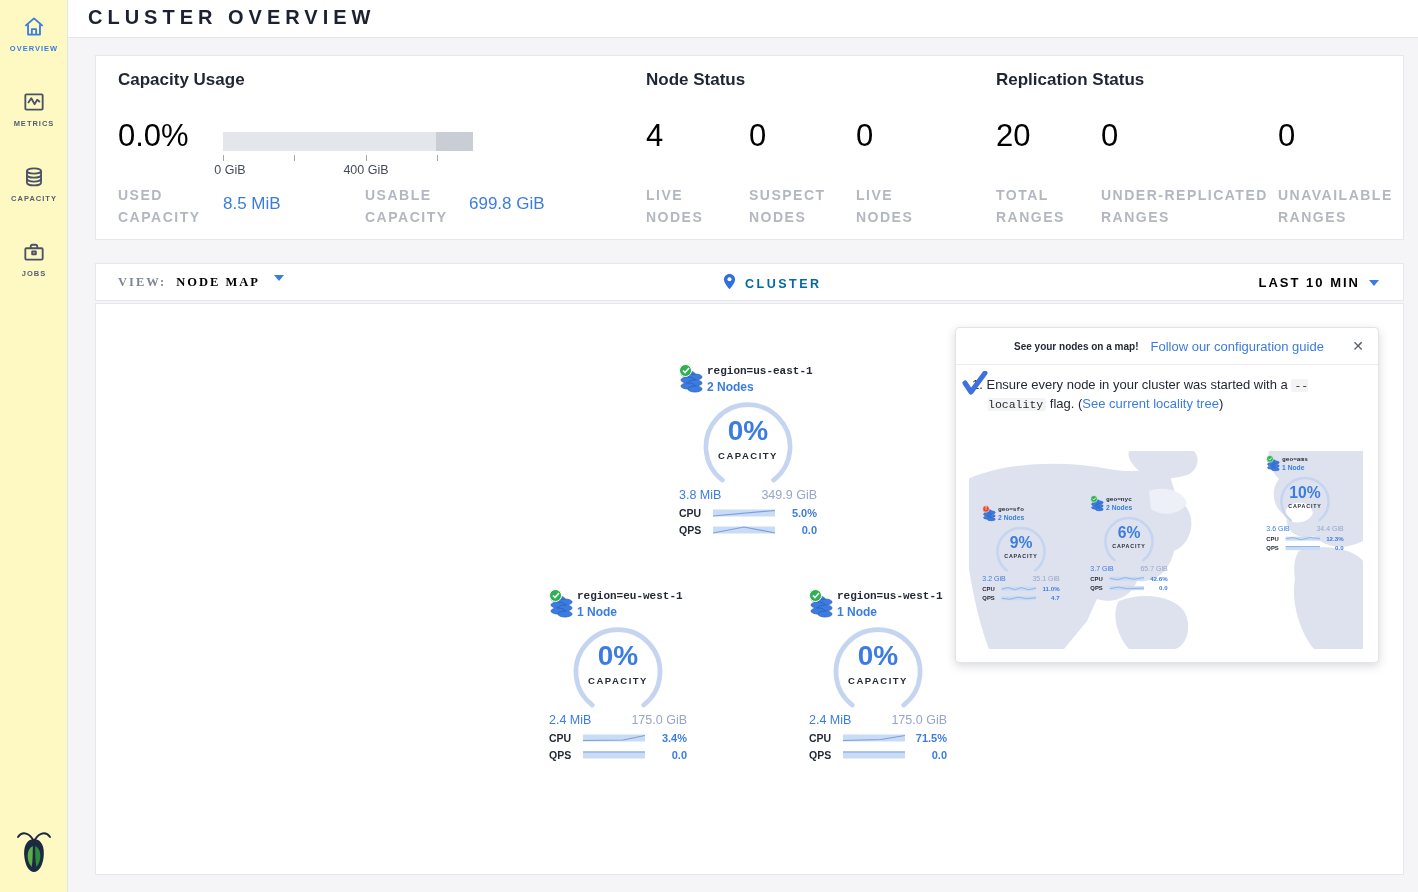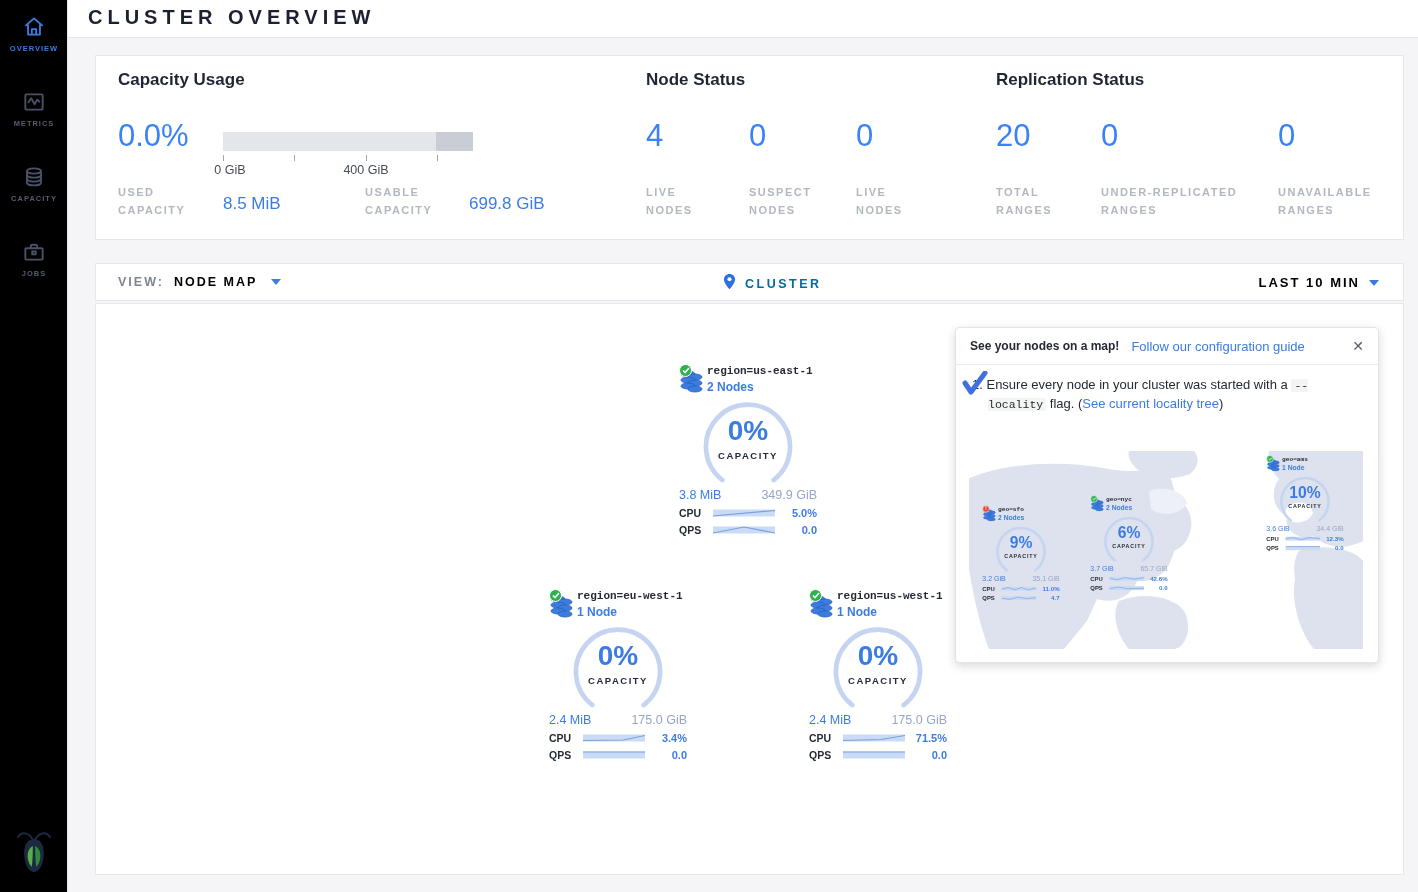--- a/index.html
+++ b/index.html
@@ -1,50 +1,50 @@
 <!DOCTYPE html>
 <html><head>
 <meta charset="utf-8">
 <style>
   * { margin:0; padding:0; box-sizing:border-box; }
   html,body { width:1418px; height:892px; }
   body { font-family:"Liberation Sans", sans-serif; background:#f5f5f7; position:relative; overflow:hidden; color:#242a35; }
 
   
-  .sidebar { position:absolute; left:0; top:0; width:68px; height:892px; background:#000000; border-right:1px solid #e4e5e9; z-index:5; }
+  .sidebar { position:absolute; left:0; top:0; width:68px; height:892px; background:#fef9c3; border-right:1px solid #e4e5e9; z-index:5; }
   .side-item { width:68px; padding-top:14px; text-align:center; cursor:pointer; }
   .side-item .lbl { display:block; margin-top:4px; font-size:7.5px; font-weight:bold; letter-spacing:1px; color:#555c6e; }
   .side-item svg { display:block; margin:0 auto; }
   .side-item.active .lbl { color:#3b7ce2; }
   .side-logo { position:absolute; left:13px; bottom:14px; }
 
   
   .topbar { position:absolute; left:68px; top:0; width:1350px; height:38px; background:#fff; border-bottom:1px solid #e4e5e9; }
   .page-title { position:absolute; left:27px; top:6px; font-size:20px; font-weight:bold; letter-spacing:5px; color:#1b2130; }
 
   
   .panel { position:absolute; background:#fff; border:1px solid #e6e7ea; }
   .stats-panel  { left:95px; top:55px;  width:1309px; height:185px; }
   .view-panel   { left:95px; top:263px; width:1309px; height:38px; }
   .map-panel    { left:95px; top:303px; width:1309px; height:572px; }
 
   
   .sec-title { position:absolute; font-size:17px; font-weight:600; color:#1f2633; top:14px; }
-  .bignum { position:absolute; top:64px; font-size:31px; color:#3b82f6; line-height:1; }
-  .cap-lines { position:absolute; top:128px; font-size:11px; font-weight:bold; letter-spacing:1.5px; color:#b3b7c0; line-height:1.6; }
+  .bignum { position:absolute; top:64px; font-size:31px; color:#000000; line-height:1; }
+  .cap-lines { position:absolute; top:128px; font-size:14px; font-weight:bold; letter-spacing:1.5px; color:#b3b7c0; line-height:1.6; }
   .cap-val { position:absolute; top:138px; font-size:17px; color:#3b7ce2; }
 
   .cap-bar { position:absolute; left:127px; top:76px; width:250px; height:19px; background:#e3e6eb; }
   .cap-bar .dark { position:absolute; right:0; top:0; width:37px; height:19px; background:#c9cdd6; }
   .tick { position:absolute; top:99px; width:1px; height:6px; background:#a2a7b1; }
   .tick-lbl { position:absolute; top:107px; font-size:12.5px; color:#454c59; transform:translateX(-50%); white-space:nowrap; }
 
   
   .caps { font-size:12.5px; font-weight:bold; letter-spacing:2px; }
-  .view-left { position:absolute; left:22px; top:11px; display:flex; align-items:center; gap:10px; }
+  .view-left { position:absolute; left:22px; top:11px; display:flex; align-items:flex-start; gap:10px;font-family:Liberation Serif, serif; }
   .view-label { color:#7e8694; }
   .blue { color:#000000; }
   .tri-down { display:inline-block; width:0; height:0; border-left:5px solid transparent; border-right:5px solid transparent; border-top:6px solid #3b7ce2; margin-left:4px; vertical-align:middle; }
   .view-center { position:absolute; left:627px; top:9px; display:flex; align-items:center; gap:9px; }
   .crumb { color:#0369a1; letter-spacing:2.5px; }
   .view-right { position:absolute; right:24px; top:11px; display:flex; align-items:center; cursor:pointer; }
 
   
   .node { position:absolute; width:150px; }
   .node-head { position:relative; padding-left:34px; min-height:38px; }
@@ -62,21 +62,21 @@
   .cap-vals .used { color:#3b7ce2; }
   .cap-vals .total { color:#97a6c6; }
   .metric-row { display:flex; align-items:center; margin-top:5px; padding:0 6px; }
   .metric-row .mlbl { width:34px; font-size:10.5px; font-weight:bold; color:#242a35; }
   .metric-row svg { flex:0 0 auto; }
   .metric-row .mval { margin-left:auto; font-size:11px; font-weight:bold; color:#3b7ce2; }
 
   
   .tooltip { position:absolute; left:955px; top:327px; width:424px; height:336px; background:#fff; border:1px solid #e3e4e8; border-radius:4px; box-shadow:0 3px 10px rgba(40,45,60,.18); z-index:10; }
   .tt-head { display:flex; align-items:center; height:37px; padding:0 14px; border-bottom:1px solid #ececef; }
-  .tt-title { font-size:12px; font-weight:bold; color:#242a35; }
+  .tt-title { font-size:10px; font-weight:bold; color:#242a35;margin-left:44px; }
   .tt-link { font-size:13px; color:#3b7ce2; margin-left:12px; cursor:pointer; text-decoration:none; }
   .tt-close { margin-left:auto; font-size:14px; color:#565d68; cursor:pointer; }
   .tt-steps { position:relative; padding:11px 14px 0 16px; font-size:13px; line-height:1.45; color:#242a35; }
   .tt-step { padding-left:16px; text-indent:-16px; margin-bottom:2px; }
   .code { font-family:"Liberation Mono", monospace; font-size:11.5px; background:#f4f4f5; border-radius:2px; padding:0 3px; }
   .step-link { color:#3b7ce2; cursor:pointer; text-decoration:none; }
   .big-check { position:absolute; left:6px; top:6px; z-index:2; }
   .minimap { position:absolute; left:13px; top:123px; width:394px; height:198px; overflow:hidden; background:#fff; }
   .minimap > svg.land { position:absolute; left:0; top:0; }
   .node.mini { transform:scale(0.56); transform-origin:top left; }

